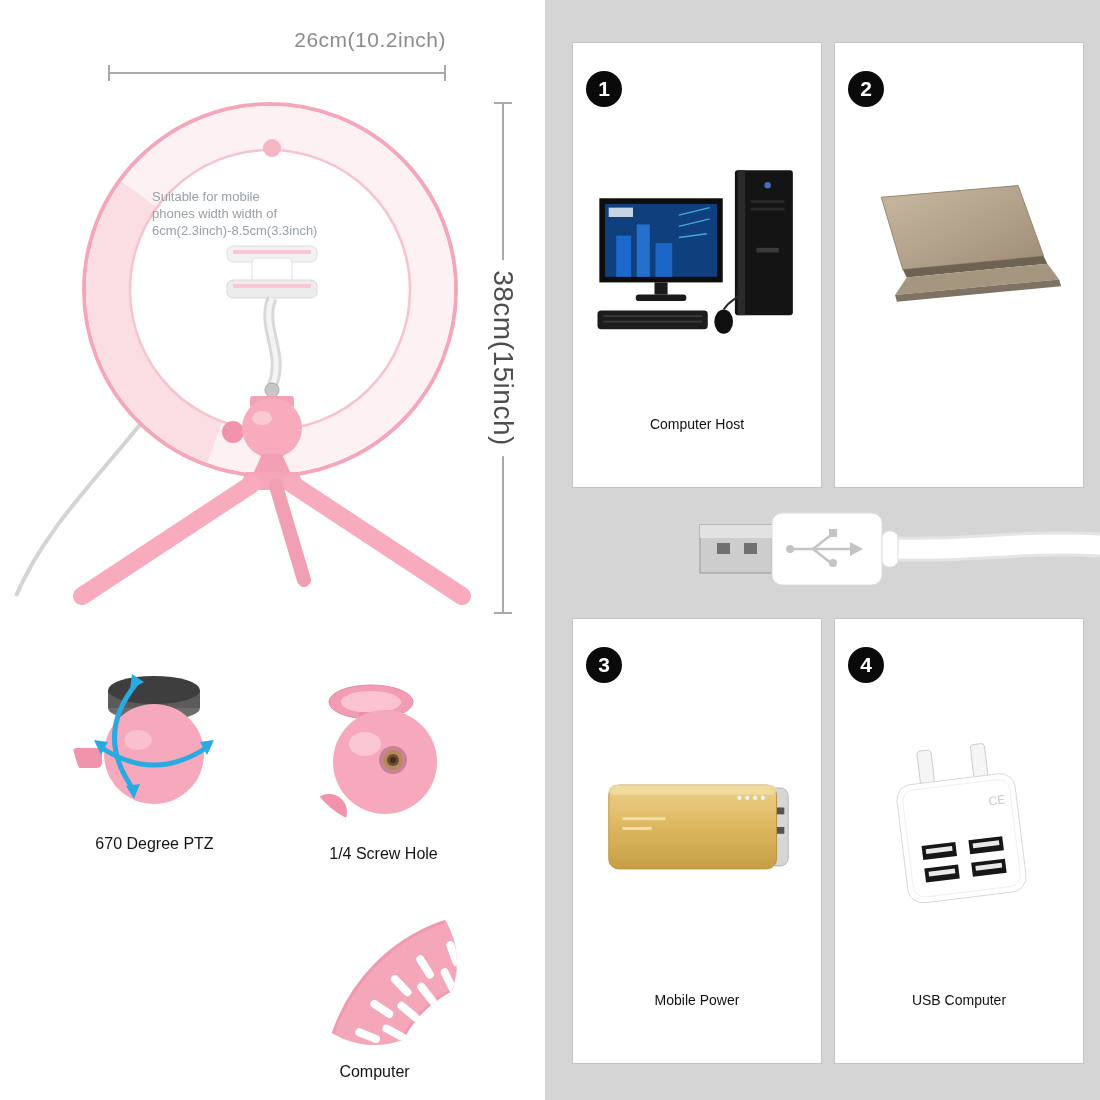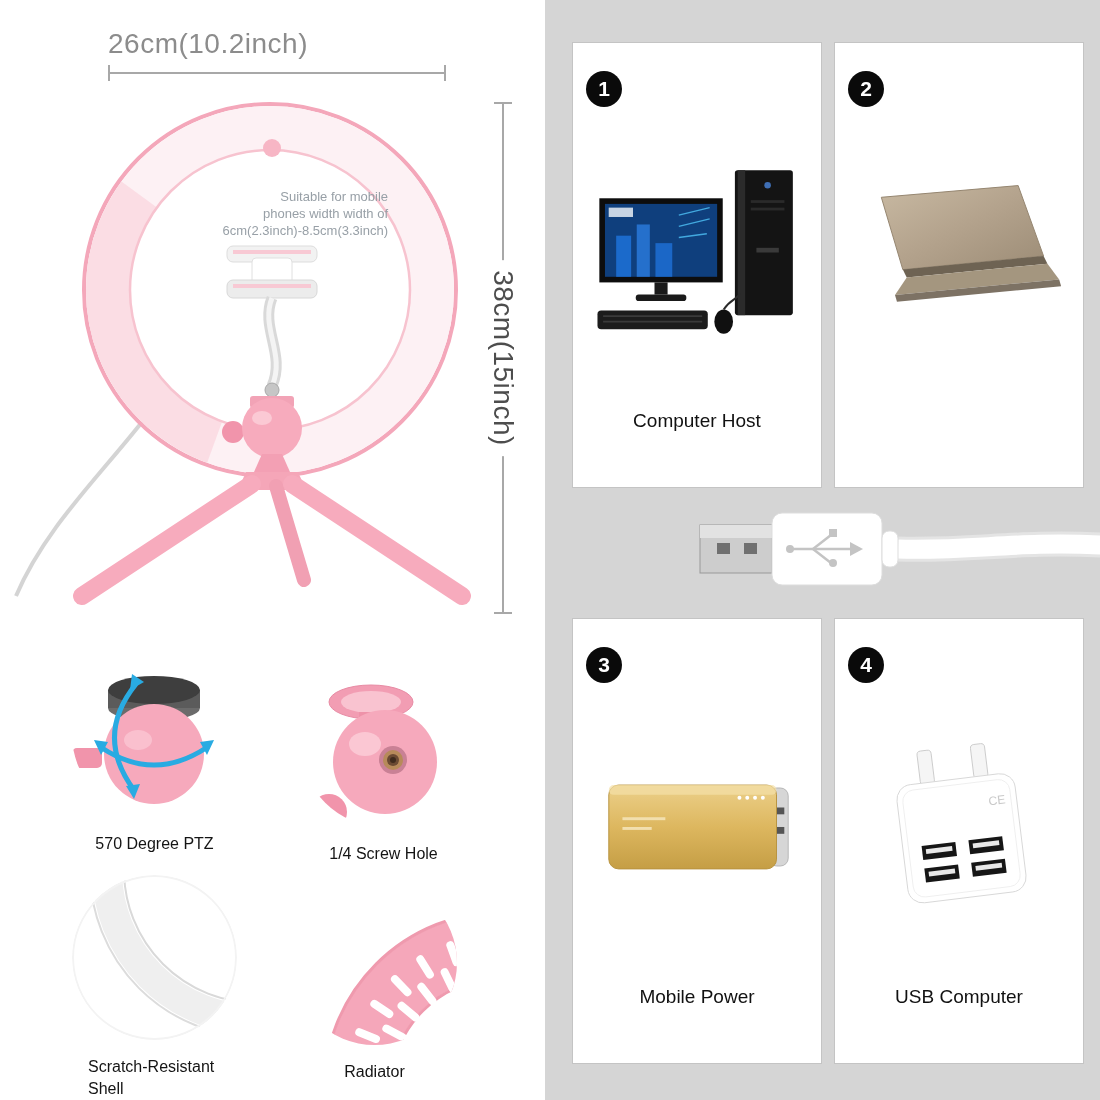--- a/index.html
+++ b/index.html
@@ -7,60 +7,60 @@
     width:1100px;height:1100px;position:relative;background:#ffffff;
     font-family:"Liberation Sans", sans-serif;overflow:hidden;
   }
   .abs{position:absolute;}
 
   
   .left-panel{left:0;top:0;width:545px;height:1100px;background:#ffffff;}
 
   .dim-top{left:108px;top:28px;width:338px;height:52px;}
   .dim-top .dim-label{
-    position:absolute;left:0;right:0;top:0;text-align:left;
-    font-size:28px;color:#8c8c8c;letter-spacing:.5px;
+    position:absolute;left:0;right:0;top:0;text-align:right;
+    font-size:21px;color:#8c8c8c;letter-spacing:.5px;
   }
   .dim-top .dim-line{position:absolute;left:0;right:0;bottom:6px;height:2px;background:#a8a8a8;}
   .dim-top .tick{position:absolute;bottom:-1px;width:2px;height:16px;background:#a8a8a8;}
   .dim-top .tick.l{left:0;} .dim-top .tick.r{right:0;}
 
   .dim-right{left:478px;top:102px;width:52px;height:512px;}
   .dim-right .dim-line{position:absolute;left:24px;top:0;bottom:0;width:2px;background:#a8a8a8;}
   .dim-right .tick{position:absolute;left:16px;width:18px;height:2px;background:#a8a8a8;}
   .dim-right .tick.t{top:0;} .dim-right .tick.b{bottom:0;}
   .dim-right .dim-label{
     position:absolute;top:50%;left:25px;transform:translate(-50%,-50%) rotate(90deg);
     white-space:nowrap;background:#ffffff;padding:4px 10px;
     font-size:28px;color:#4d4d4d;letter-spacing:.5px;
   }
 
   .ring-note{
-    left:152px;top:188px;width:236px;text-align:right;
+    left:152px;top:188px;width:236px;text-align:left;
     font-size:13px;line-height:17px;color:#98a0a7;
   }
 
   .callout{width:165px;text-align:center;}
   .callout .co-label{margin-top:12px;font-size:16px;color:#141414;line-height:22px;}
   .callout.align-left .co-label{text-align:left;padding-left:16px;}
 
   
   .right-panel{left:545px;top:0;width:555px;height:1100px;background:#d5d5d5;}
   .card{
     position:absolute;width:250px;height:446px;background:#ffffff;
     border:1px solid #c4c4c4;box-sizing:border-box;
   }
   .card .badge{
     position:absolute;left:13px;top:28px;width:36px;height:36px;border-radius:50%;
     background:#0a0a0a;color:#ffffff;font-size:21px;font-weight:bold;
     display:flex;align-items:center;justify-content:center;
   }
   .card .card-label{
     position:absolute;left:0;right:0;bottom:55px;text-align:center;
-    font-size:19px;color:#111111;
+    font-size:14px;color:#111111;
   }
   .card .card-img{position:absolute;}
 </style>
 </head>
 <body>
 
 <div class="abs left-panel">
 
   <div class="abs dim-top">
     <div class="dim-label">26cm(10.2inch)</div>
@@ -138,21 +138,21 @@
         <circle cx="82" cy="102" r="50" fill="#f6a9bc"></circle>
         <ellipse cx="66" cy="88" rx="14" ry="10" fill="#fac4d1" opacity="0.85"></ellipse>
         <path d="M30,96 Q82,130 134,96" stroke="#29abe2" stroke-width="5" fill="none"></path>
         <polygon points="22,88 36,90 29,103" fill="#29abe2"></polygon>
         <polygon points="142,88 128,90 135,103" fill="#29abe2"></polygon>
         <path d="M64,32 Q22,84 62,138" stroke="#29abe2" stroke-width="5" fill="none"></path>
         <polygon points="60,22 72,30 58,38" fill="#29abe2"></polygon>
         <polygon points="54,134 68,132 62,147" fill="#29abe2"></polygon>
       </g>
     </svg>
-    <div class="co-label">570 Degree PTZ</div>
+    <div class="co-label">670 Degree PTZ</div>
   </div>
 
   <div class="abs callout" style="left:301px;top:662px;">
     <svg width="165" height="165" viewBox="0 0 165 165">
       <defs>
           <clipPath id="cc2">
             <circle cx="82.5" cy="82.5" r="82.5"></circle>
           </clipPath>
         </defs>
       <g clip-path="url(#cc2)">
@@ -165,37 +165,20 @@
         <circle cx="92" cy="98" r="14" fill="#c98195"></circle>
         <circle cx="92" cy="98" r="10" fill="#b78a5a"></circle>
         <circle cx="92" cy="98" r="6" fill="#6b4a33"></circle>
         <circle cx="92" cy="98" r="3" fill="#3f2b1d"></circle>
         <circle cx="28" cy="150" r="18" fill="#f194ab"></circle>
       </g>
     </svg>
     <div class="co-label">1/4 Screw Hole</div>
   </div>
 
-  <div class="abs callout align-left" style="left:72px;top:875px;">
-    <svg width="165" height="165" viewBox="0 0 165 165">
-      <defs>
-          <clipPath id="cc3">
-            <circle cx="82.5" cy="82.5" r="82.5"></circle>
-          </clipPath>
-        </defs>
-      <g clip-path="url(#cc3)">
-        <rect width="165" height="165" fill="#ffffff"></rect>
-        <circle cx="185" cy="-5" r="150" fill="none" stroke="#efefef" stroke-width="30"></circle>
-        <circle cx="185" cy="-5" r="133" fill="none" stroke="#d9d9d9" stroke-width="2"></circle>
-        <circle cx="185" cy="-5" r="167" fill="none" stroke="#dcdcdc" stroke-width="2"></circle>
-        <circle cx="82.5" cy="82.5" r="81.5" fill="none" stroke="#f3f3f3" stroke-width="2"></circle>
-      </g>
-    </svg>
-    <div class="co-label">Scratch-Resistant Shell</div>
-  </div>
 
   <div class="abs callout" style="left:292px;top:880px;">
     <svg width="165" height="165" viewBox="0 0 165 165">
       <defs>
           <clipPath id="cc4">
             <circle cx="82.5" cy="82.5" r="82.5"></circle>
           </clipPath>
         </defs>
       <g clip-path="url(#cc4)">
         <rect width="165" height="165" fill="#ffffff"></rect>
@@ -208,21 +191,21 @@
           <rect x="96.2" y="101.7" width="26" height="8" rx="4" transform="rotate(46 109.2 105.7)"></rect>
           <rect x="120.1" y="82.9" width="26" height="8" rx="4" transform="rotate(58 133.1 86.9)"></rect>
           <rect x="148.4" y="69.7" width="26" height="8" rx="4" transform="rotate(70 161.4 73.7)"></rect>
           <rect x="89.3" y="148.8" width="26" height="8" rx="4" transform="rotate(28 102.3 152.8)"></rect>
           <rect x="103.5" y="127.6" width="26" height="8" rx="4" transform="rotate(40 116.5 131.6)"></rect>
           <rect x="121.9" y="109.9" width="26" height="8" rx="4" transform="rotate(52 134.9 113.9)"></rect>
           <rect x="143.6" y="96.3" width="26" height="8" rx="4" transform="rotate(64 156.6 100.3)"></rect>
         </g>
       </g>
     </svg>
-    <div class="co-label">Radiator</div>
+    <div class="co-label">Computer</div>
   </div>
 </div>
 
 <div class="abs right-panel">
 
   <div class="card" style="left:27px;top:42px;">
     <div class="badge">1</div>
     <svg class="card-img" style="left:17px;top:112px;" width="215" height="195" viewBox="0 0 230 200">
       <rect x="155" y="12" width="62" height="155" rx="3" fill="#141414"></rect>
       <rect x="158" y="12" width="8" height="155" fill="#2b2b2b"></rect>

